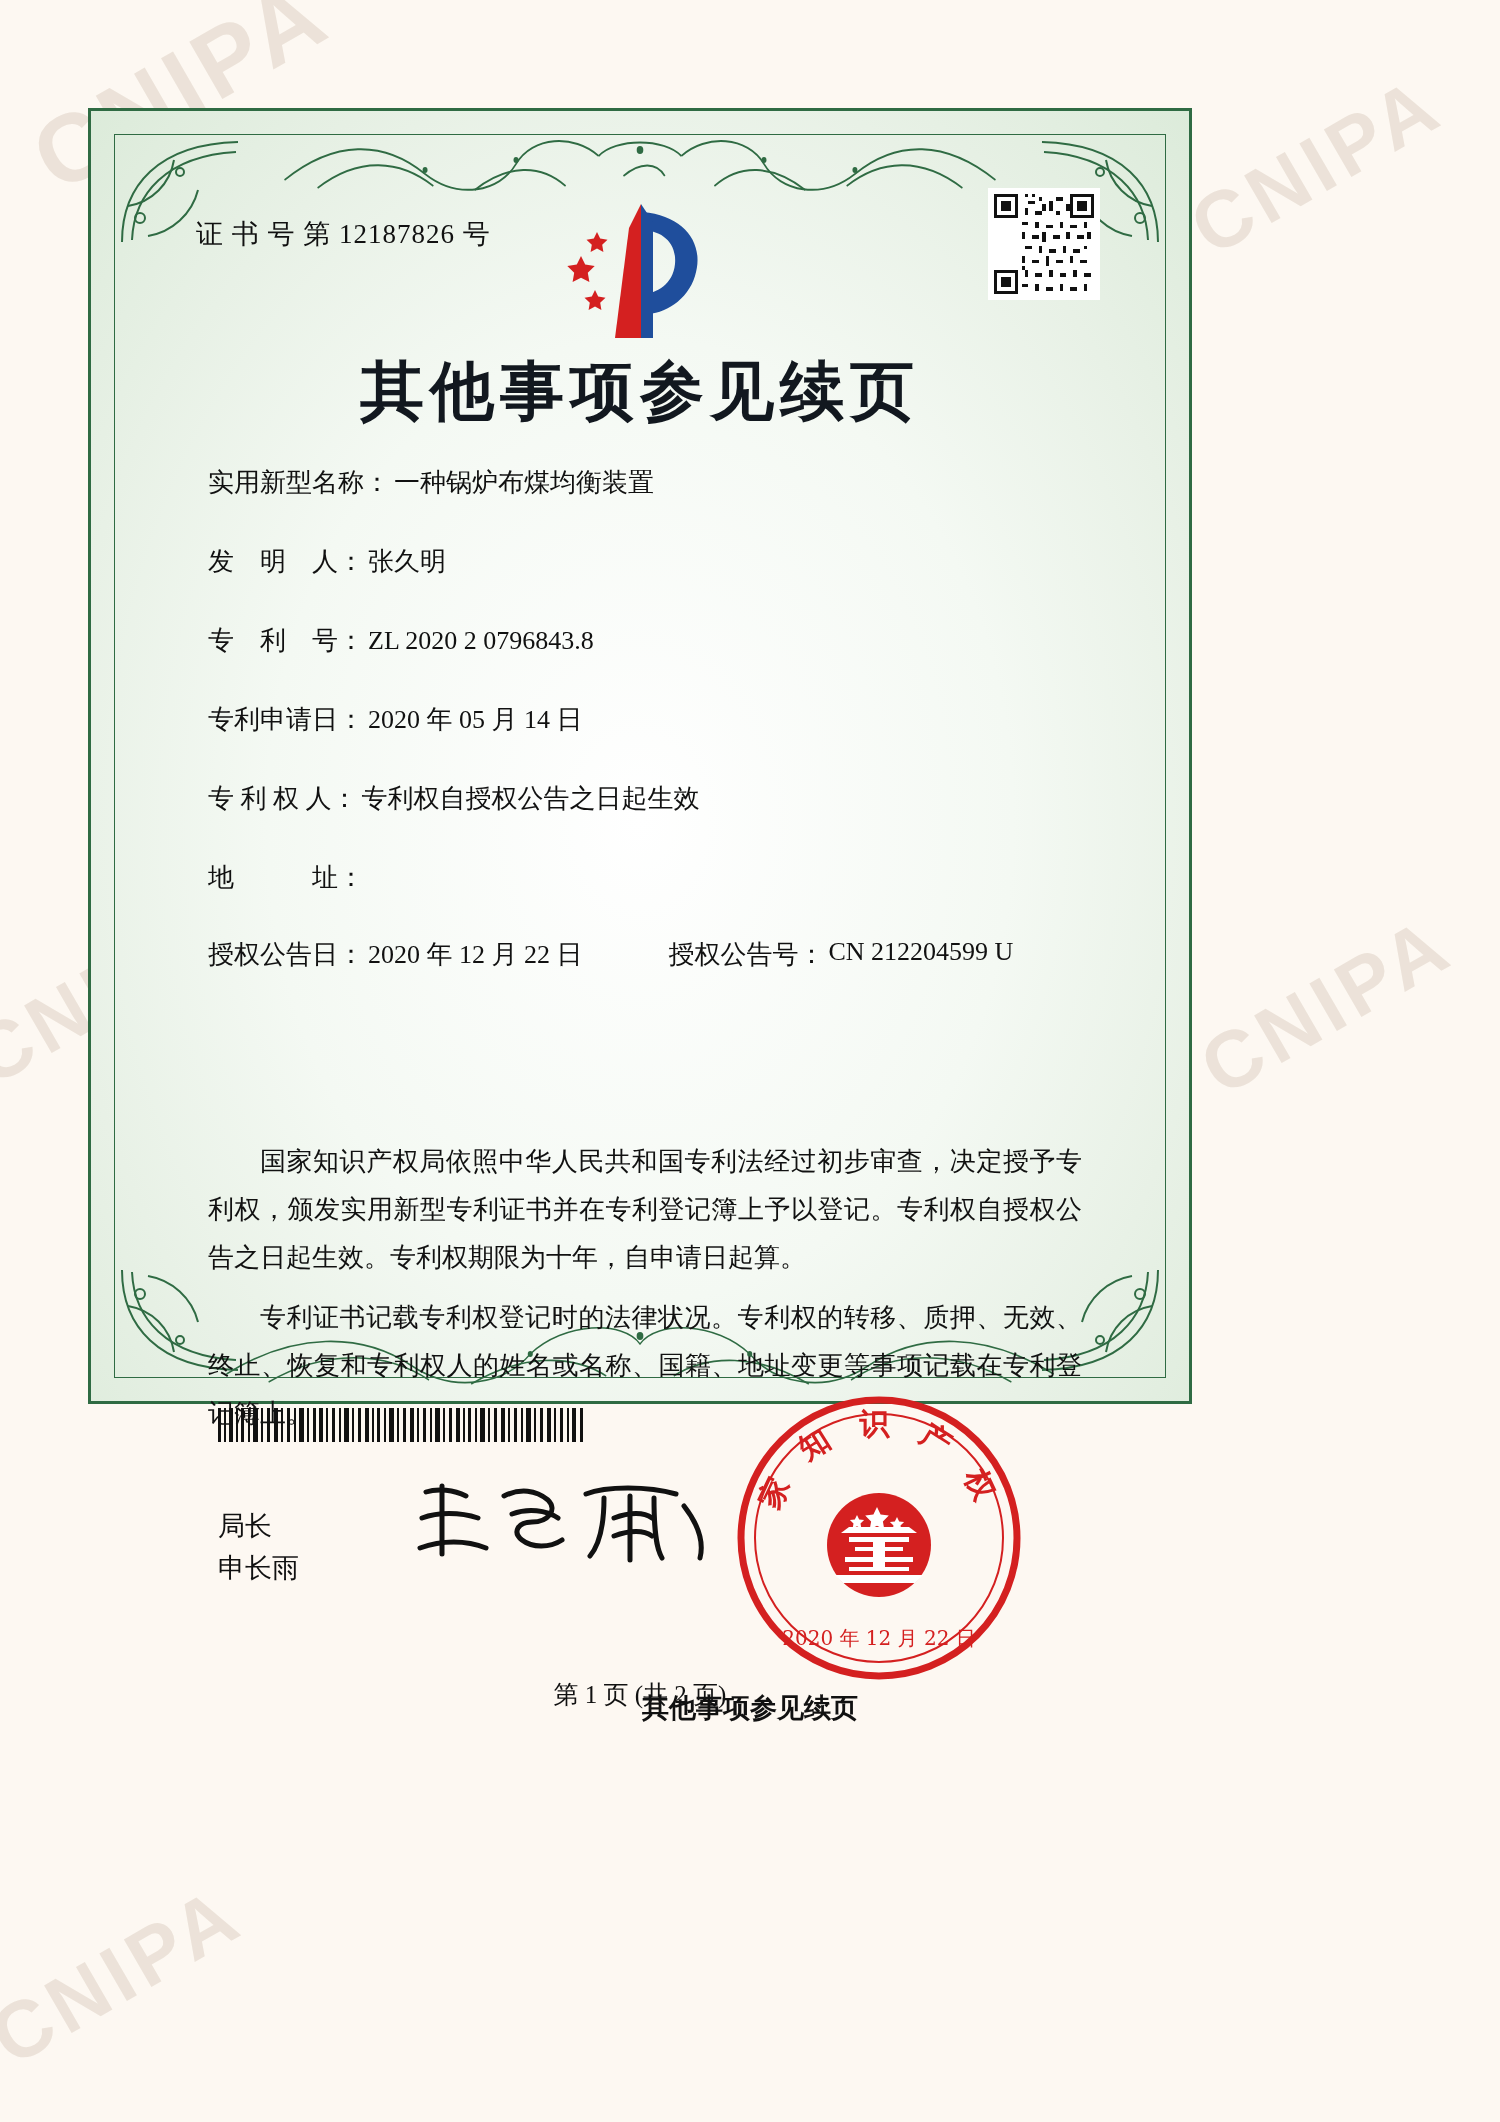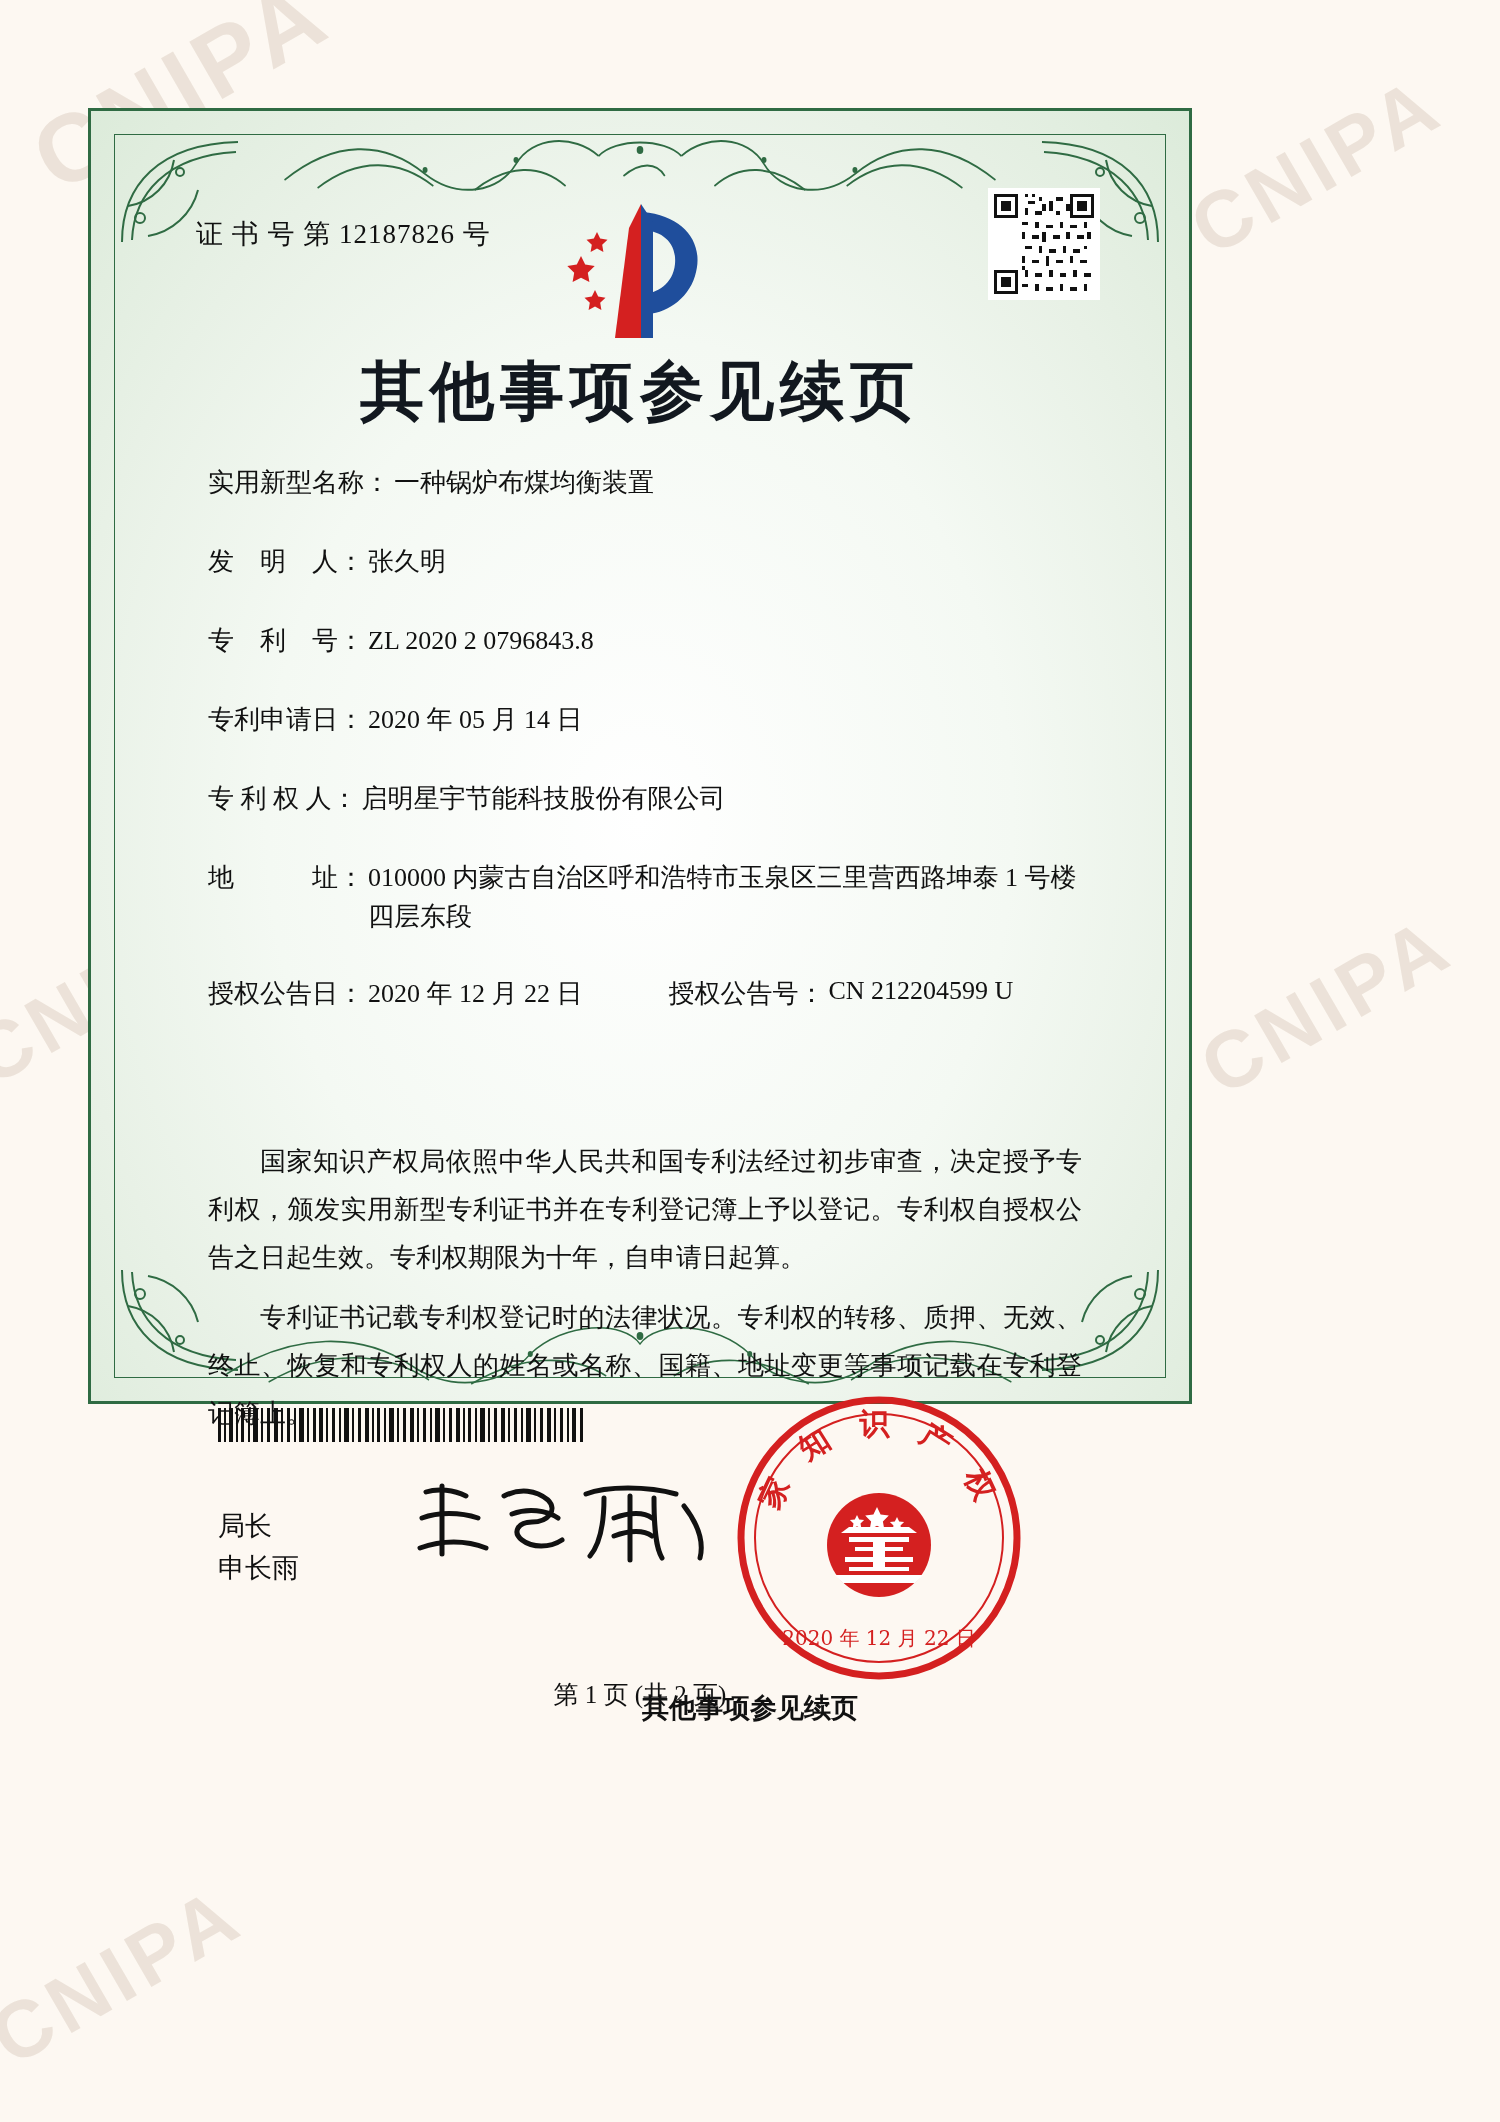--- a/index.html
+++ b/index.html
@@ -348,25 +348,24 @@
     <div class="row">
       <span class="lbl">专　利　号：</span>
       <span class="val">ZL 2020 2 0796843.8</span>
     </div>
     <div class="row">
       <span class="lbl">专利申请日：</span>
       <span class="val">2020 年 05 月 14 日</span>
     </div>
     <div class="row">
       <span class="lbl">专 利 权 人：</span>
-      <span class="val">启明星宇节能科技股份有限公司</span>
+      <span class="val">专利权自授权公告之日起生效</span>
     </div>
     <div class="row addr">
       <span class="lbl">地　　　址：</span>
-      <span class="val">010000 内蒙古自治区呼和浩特市玉泉区三里营西路坤泰 1 号楼四层东段</span>
     </div>
     <div class="row2col">
       <div class="grp">
         <span class="lbl">授权公告日：</span>
         <span class="val">2020 年 12 月 22 日</span>
       </div>
       <div class="grp second">
         <span class="lbl">授权公告号：</span>
         <span class="val">CN 212204599 U</span>
       </div>

